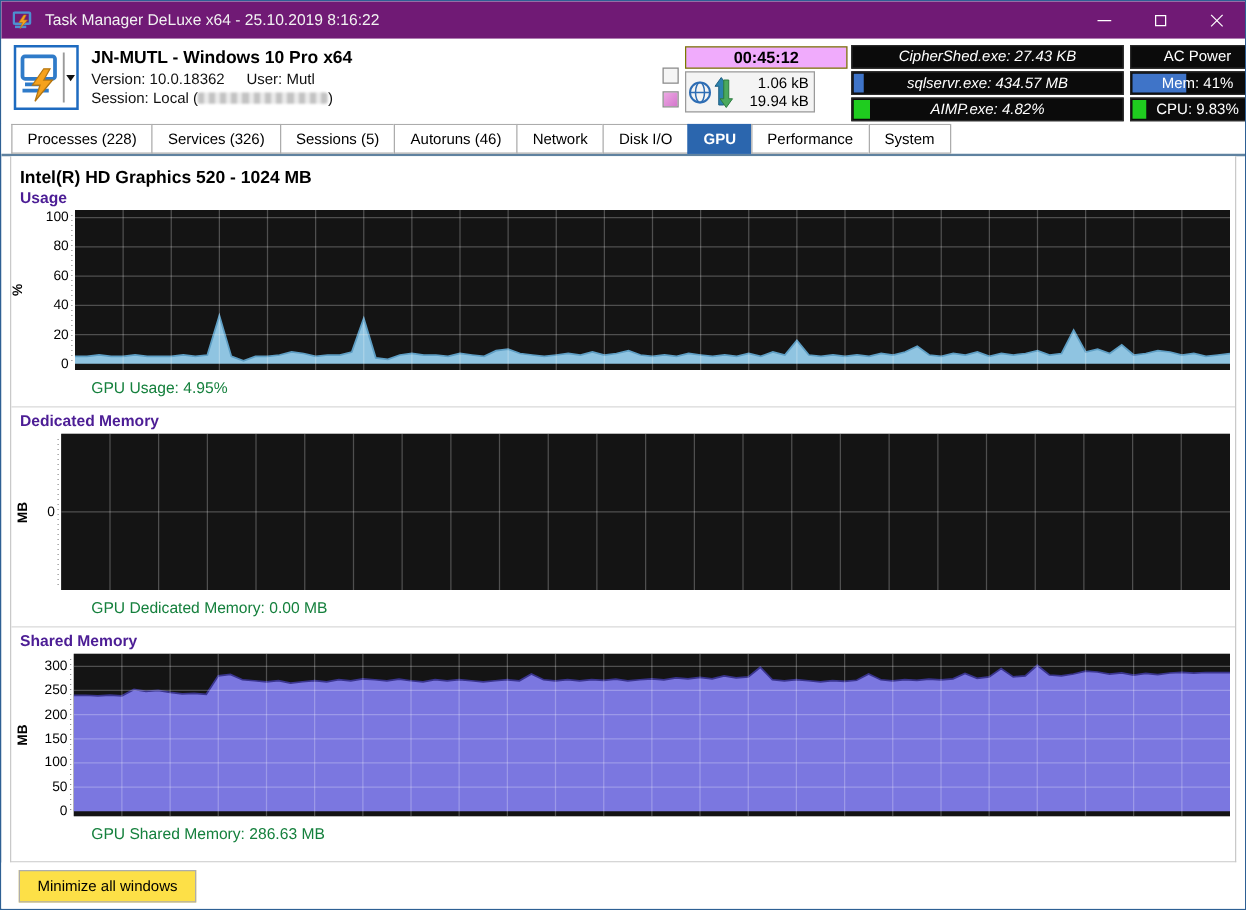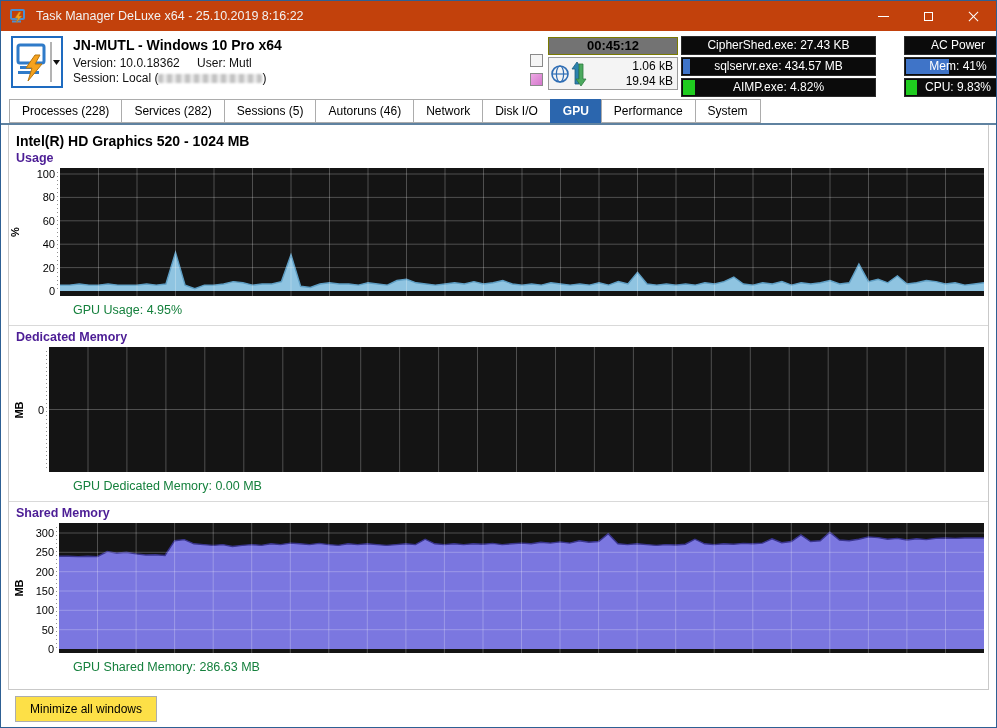--- a/index.html
+++ b/index.html
@@ -2,21 +2,21 @@
 <html><head>
 <meta charset="utf-8">
 <style>
   * { margin:0; padding:0; box-sizing:border-box; }
   html,body { background:#9a9a9a; font-family:"Liberation Sans", sans-serif; }
   .window{
     width:997px; height:728px; background:#fff;
     border:1px solid #2E6094; display:flex; flex-direction:column; overflow:hidden;
   }
   
-  .titlebar{ flex:0 0 30px; background:#c2410c; display:flex; align-items:center;justify-content:flex-end; }
+  .titlebar{ flex:0 0 30px; background:#701a75; display:flex; align-items:center;justify-content:flex-end; }
   .titlebar .tb-icon{ width:17px; height:15px; margin:0 9px 0 9px; }
   .titlebar .tb-text{ color:#F2F2F2; font-size:12.5px; flex:1; white-space:nowrap; }
   .tb-btn{ width:45px; height:30px; display:flex; align-items:center; justify-content:center; cursor:default; }
   .glyph-min{ width:11px; height:1px; background:#fff; display:block; }
   .glyph-max{ width:9px; height:9px; border:1px solid #fff; display:block; }
   .glyph-close{ width:11px; height:11px; position:relative; display:block; }
   .glyph-close::before,.glyph-close::after{ content:""; position:absolute; left:-1px; top:5px; width:13px; height:1px; background:#fff; }
   .glyph-close::before{ transform:rotate(45deg);} .glyph-close::after{ transform:rotate(-45deg);}
   
   .header{ flex:0 0 68px; position:relative; background:#fff; }
@@ -24,28 +24,28 @@
     border:2px solid #1E6BC0; background:#fff; display:flex; align-items:center; }
   .host-block{ position:absolute; left:72px; top:6px; }
   .host-title{ font-size:14px; font-weight:bold; color:#000; margin-bottom:3px; }
   .host-meta{ font-size:12px; color:#111; line-height:15px; }
   .host-meta .sp{ display:inline-block; width:14px; }
   .redacted{ display:inline-block; width:104px; height:9px; vertical-align:middle; border-radius:2px;
     background:repeating-linear-gradient(90deg,#c3c3c3 0 5px,#e9e9e9 5px 9px); filter:blur(1px); }
   .mini-sq{ position:absolute; width:13px; height:13px; border:1px solid #8A8A8A; }
   .sq-white{ left:529px; top:23px; background:#F5F5F5; }
   .sq-pink{ left:529px; top:42px; background:linear-gradient(135deg,#EDA9E4,#D477CC); }
-  .timerbox{ position:absolute; left:547px; top:6px; width:130px; height:18px; background:#737373;
+  .timerbox{ position:absolute; left:547px; top:6px; width:130px; height:18px; background:#f0abfc;
     border:1px solid #7A7A00; color:#000; font-size:13px; font-weight:bold; text-align:center; line-height:16px; }
-  .netbox{ position:absolute; left:547px; top:26px; width:130px; height:33px; background:#F4F4F4;
+  .netbox{ position:absolute; left:547px; top:26px; width:104px; height:33px; background:#F4F4F4;
     border:1px solid #9A9A9A; display:flex; align-items:center; }
   .netbox .net-ic{ width:40px; height:28px; flex:0 0 40px; }
   .netbox .net-vals{ flex:1; text-align:right; padding-right:4px; font-size:12px; line-height:15px; color:#000; }
   .stat-col{ position:absolute; top:5px; }
-  .proc-col{ left:680px; width:195px; }
+  .proc-col{ left:680px; width:218px;font-style:italic; }
   .power-col{ left:903px; width:108px; }
   .statbox{ position:relative; height:19px; margin-bottom:2px; background:#0B0B0B; border:1px solid #2A2A2A;
     color:#fff; font-size:12px; text-align:center; line-height:17px; overflow:hidden; }
   .statbox .bar{ position:absolute; left:1px; top:1px; bottom:1px; z-index:0; }
   .statbox .lbl{ position:relative; z-index:1; white-space:nowrap; }
   
   .tabstrip{ flex:0 0 26px; display:flex; align-items:stretch; padding-left:8px; background:#fff;
     border-bottom:2px solid #5F82A0; }
   .tab{ display:flex; align-items:center; padding:0 12px; font-size:12px; color:#000; background:#fff;
     border:1px solid #ACACAC; border-right:none; cursor:default; white-space:nowrap; }
@@ -145,21 +145,21 @@
       </div>
     <div class="stat-col power-col" id="power-stats">
         <div class="statbox"><span class="lbl">AC Power</span></div>
         <div class="statbox"><div class="bar" style="width: 41%; background: rgb(63, 116, 200);"></div><span class="lbl">Mem: 41%</span></div>
         <div class="statbox"><div class="bar" style="width: 10%; background: rgb(31, 204, 31);"></div><span class="lbl">CPU: 9.83%</span></div>
       </div>
   </div>
 
   <div class="tabstrip" id="tabstrip">
       <div class="tab">Processes (228)</div>
-      <div class="tab">Services (282)</div>
+      <div class="tab">Services (326)</div>
       <div class="tab">Sessions (5)</div>
       <div class="tab">Autoruns (46)</div>
       <div class="tab">Network</div>
       <div class="tab">Disk I/O</div>
       <div class="tab selected">GPU</div>
       <div class="tab">Performance</div>
       <div class="tab">System</div>
     </div>
 
   <div class="tabpage">

